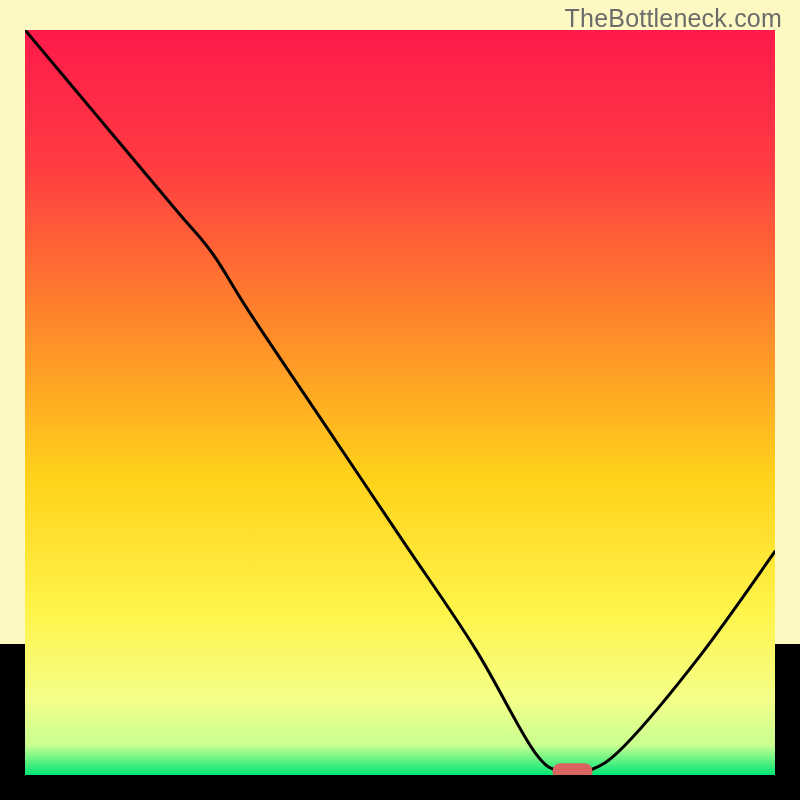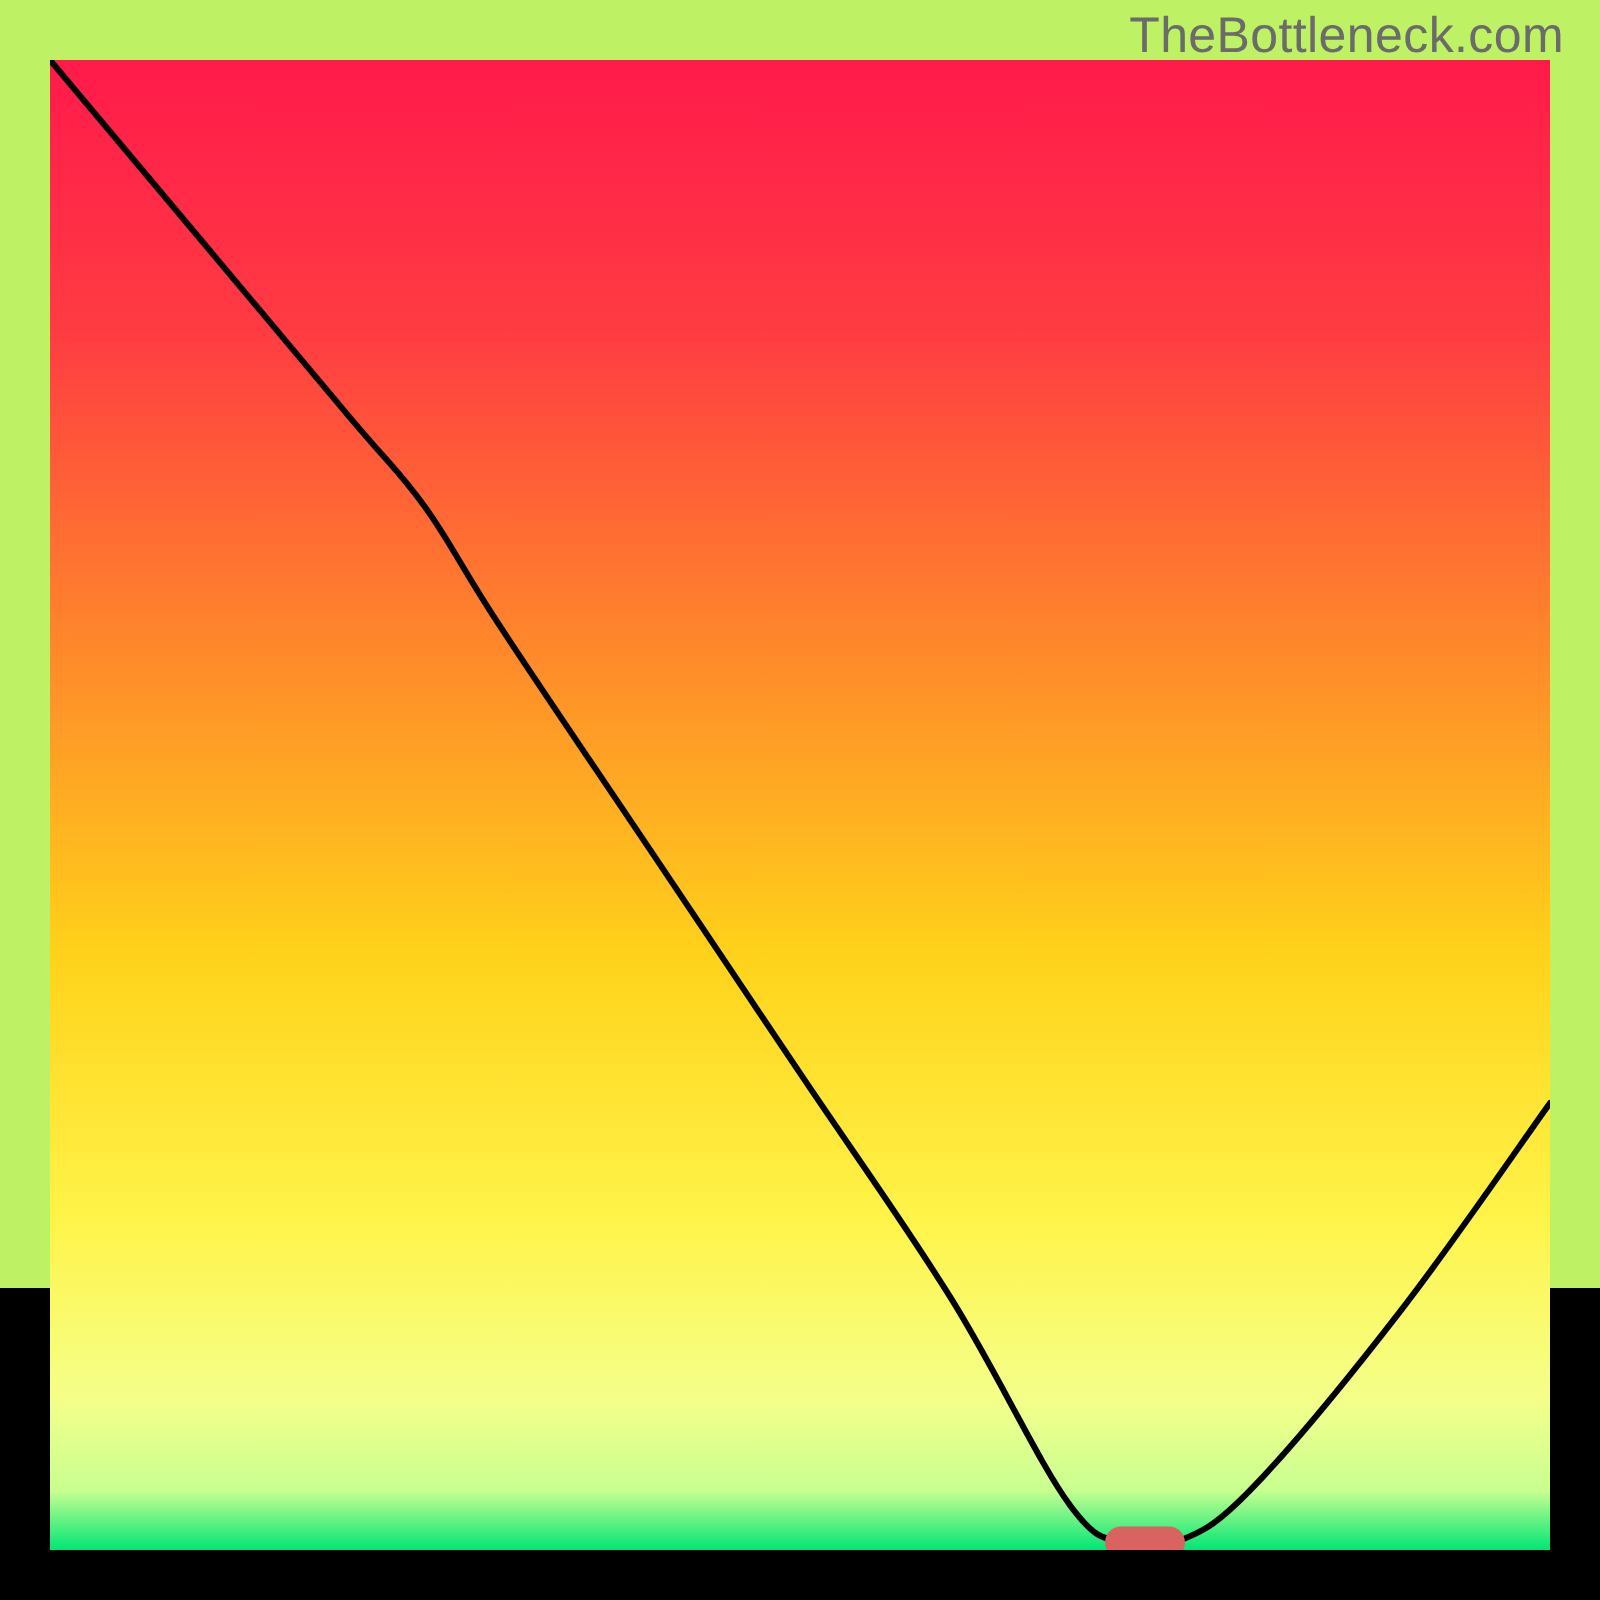--- a/index.html
+++ b/index.html
@@ -8,21 +8,21 @@
     background: #000;
     width: 800px;
     height: 800px;
     overflow: hidden;
     font-family: Arial, Helvetica, sans-serif;
   }
   .frame {
     position: relative;
     width: 800px;
     height: 644px;
-    background: #bef264;
+    background: #fef9c3;
     text-align: center;
   }
   .watermark {
     position: absolute;
     top: 4px;
     right: 18px;
     color: #6b6b6b;
     font-size: 25px;
     font-weight: 400;
     letter-spacing: 0.2px;

